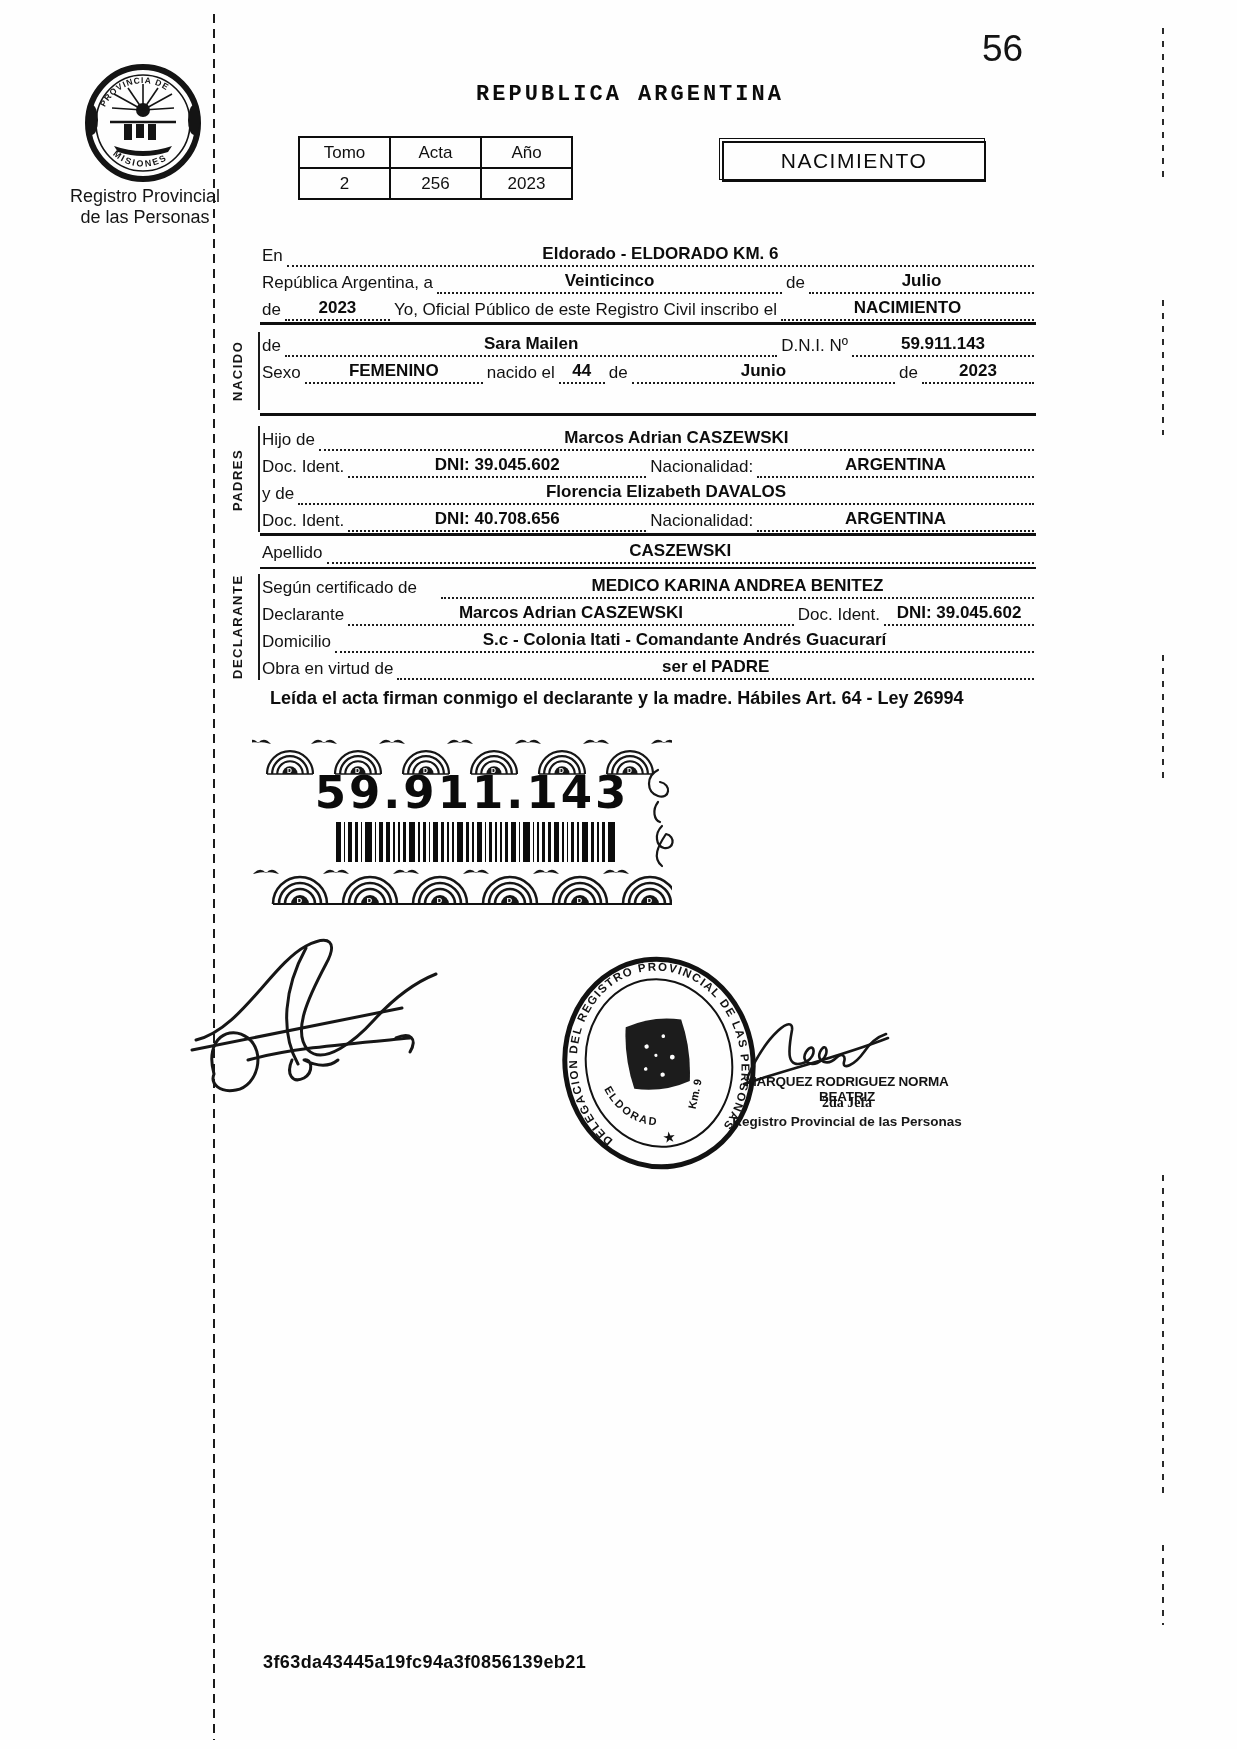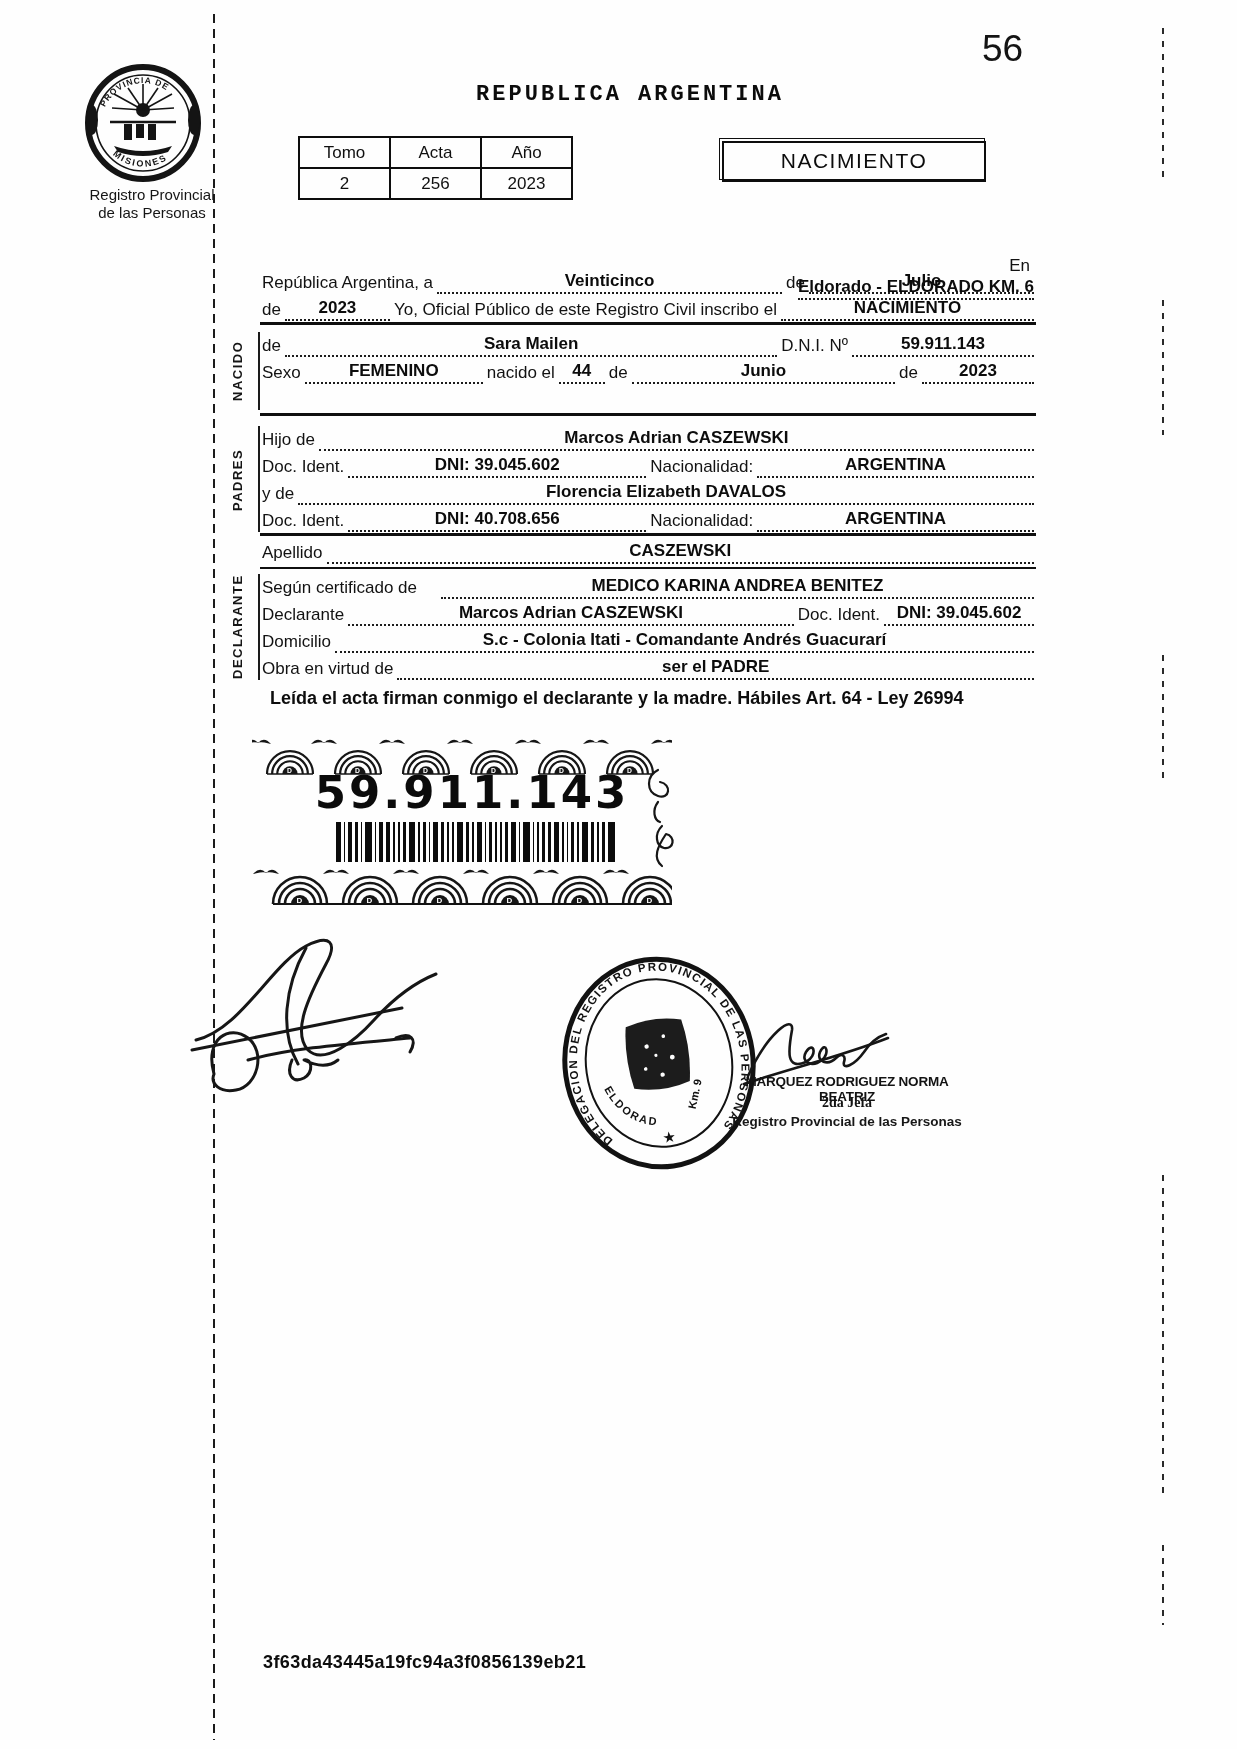--- a/index.html
+++ b/index.html
@@ -5,22 +5,22 @@
   html,body{margin:0;padding:0;background:#e8e8e8;}
   .page{position:relative;width:1237px;height:1749px;margin:0 auto;background:#fefefe;
         font-family:"Liberation Sans",sans-serif;color:#101010;overflow:hidden;}
 
   
   .vdash{position:absolute;width:2px;background:repeating-linear-gradient(to bottom,#1a1a1a 0 9px,transparent 9px 15px);}
   .vdash.right{background:repeating-linear-gradient(to bottom,#2a2a2a 0 6px,transparent 6px 13px);}
 
   
   .seal-wrap{position:absolute;left:84px;top:64px;width:118px;height:120px;}
-  .seal-caption{position:absolute;left:63px;top:186px;width:178px;text-align:center;
-                font-size:15px;line-height:1.18;color:#151515;}
+  .seal-caption{position:absolute;left:56px;top:186px;width:178px;text-align:center;
+                font-size:18px;line-height:1.18;color:#151515;}
 
   
   .doc-title{position:absolute;left:440px;top:82px;width:380px;text-align:center;
              font-family:"Liberation Mono","DejaVu Sans Mono",monospace;
              font-weight:bold;font-size:22px;letter-spacing:3px;color:#0c0c0c;}
 
   
   .acta-table{position:absolute;left:298px;top:136px;border-collapse:collapse;}
   .acta-table td{border:2px solid #0d0d0d;width:89px;height:29px;text-align:center;
                  font-size:17px;padding:0;}
@@ -144,21 +144,21 @@
       <td>256</td>
       <td>2023</td>
     </tr>
   </tbody>
     </table>
 
   <div class="nac-outer">
     <div class="nac-inner">NACIMIENTO</div>
   </div>
 
-  <div class="frow" style="top:256px;flex-direction:column;">
+  <div class="frow" style="top:240px;">
     <span class="lbl">En</span>
     <span class="fill grow">Eldorado - ELDORADO KM. 6</span>
   </div>
   <div class="frow" style="top:267px;">
     <span class="lbl">República Argentina, a</span>
     <span class="fill grow">Veinticinco</span>
     <span class="lbl mid">de</span>
     <span class="fill" style="width:225px;">Julio</span>
   </div>
   <div class="frow" style="top:294px;">

